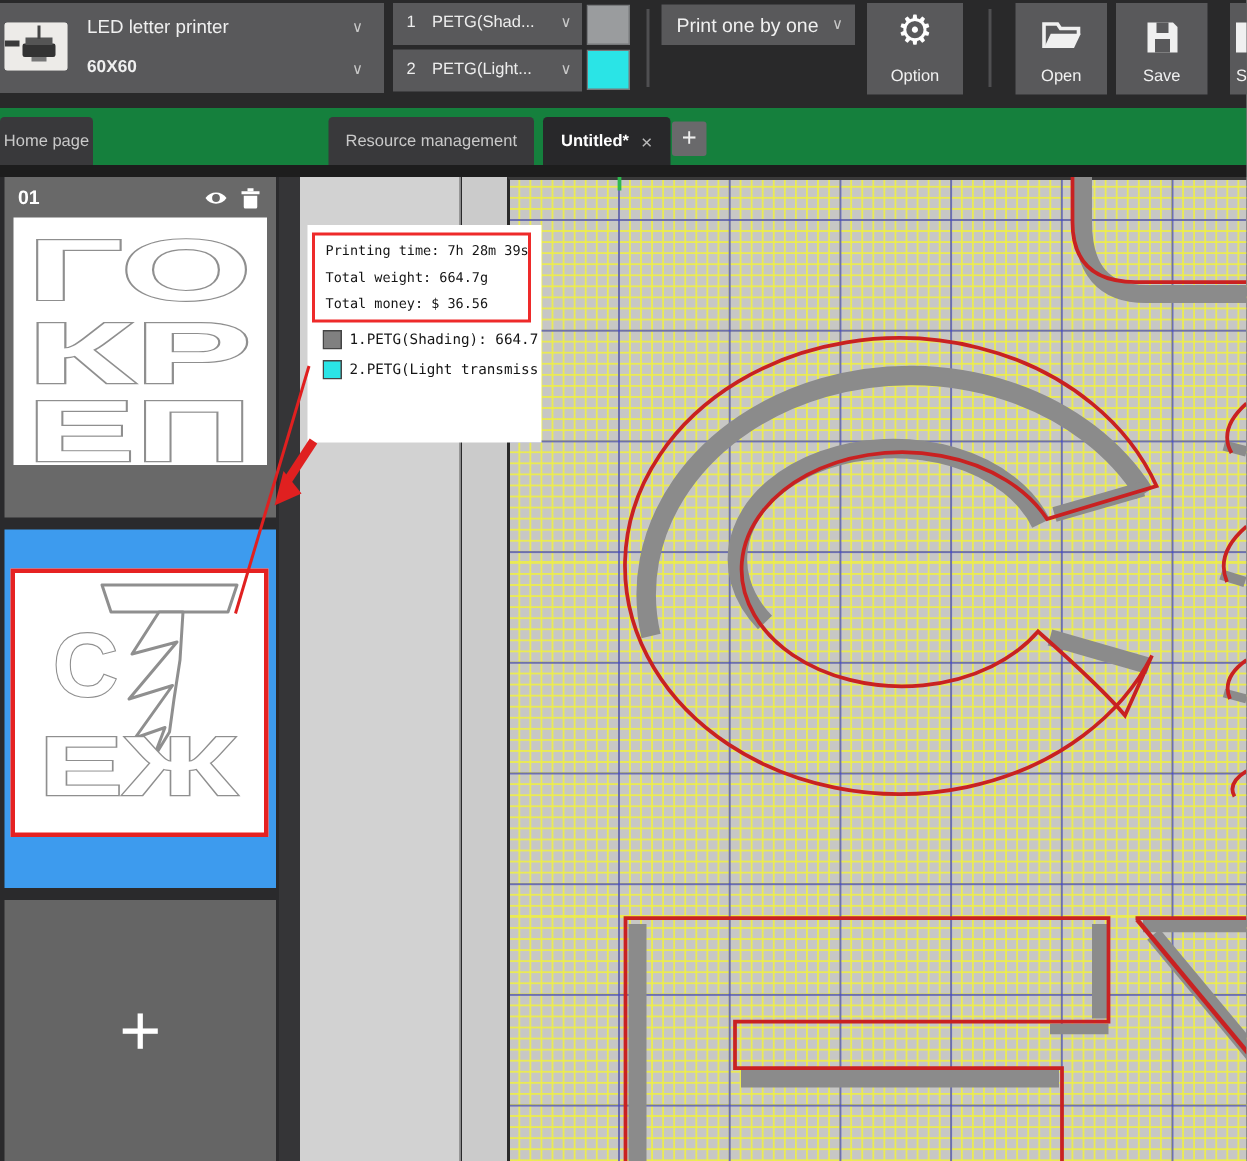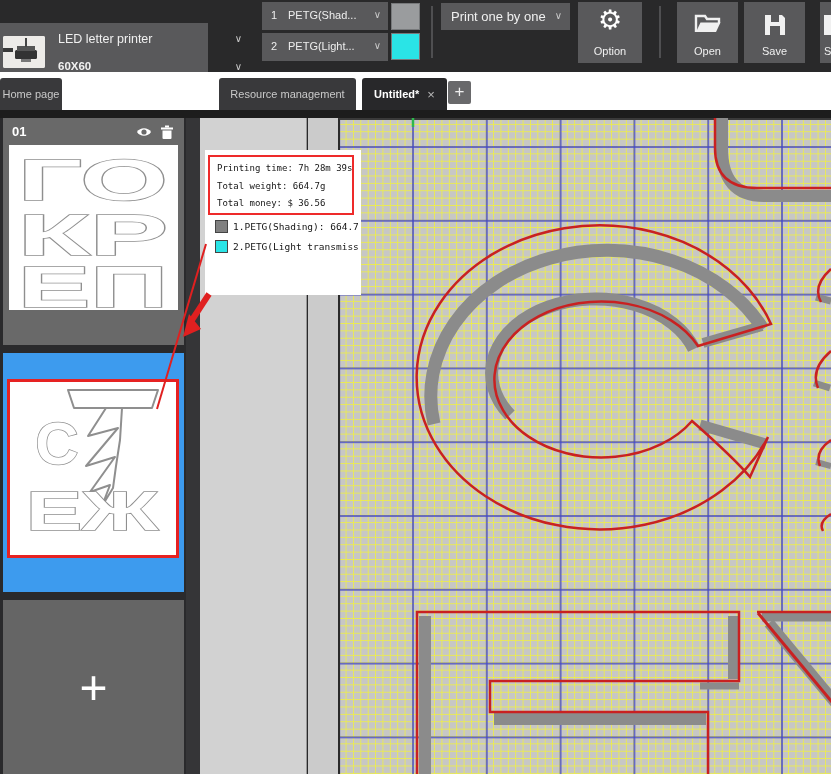--- a/index.html
+++ b/index.html
@@ -2,21 +2,21 @@
 <html><head>
 <meta charset="utf-8">
 <style>
   * { box-sizing: border-box; margin: 0; padding: 0; }
   html,body { width: 831px; height: 774px; overflow: hidden; }
   body { position: relative; background:#29292a; font-family:"Liberation Sans",sans-serif; }
 
   
   .toolbar { position:absolute; left:0; top:0; width:831px; height:72px; background:#29292a; }
   .tb-box { position:absolute; background:#59595b; }
-  .printer-box { left:0; top:2px; width:208px; height:60px;margin-top:21px; }
+  .printer-box { left:0; top:2px; width:256px; height:60px; }
   .printer-photo { position:absolute; left:3px; top:13px; width:42px; height:32px; background:#eceae7; border-radius:2px; overflow:hidden; }
   .sel-row { position:absolute; left:56px; width:194px; height:24px; cursor:pointer; }
   .sel-label { position:absolute; left:2px; top:4px; font-size:12.5px; color:#f0f0f0; }
   .sel-label.small { font-size:11.5px; font-weight:bold; }
   .chev { position:absolute; right:8px; top:5px; font-size:10px; color:#c9c9c9; }
   .mat-row { left:262px; width:126px; height:28px; }
   .mat-num { position:absolute; left:9px; top:7px; font-size:11px; color:#eee; }
   .mat-label { position:absolute; left:26px; top:7px; font-size:11px; color:#eee; white-space:nowrap; }
   .mat-row .chev { top:7px; right:7px; }
   .swatch { position:absolute; left:391px; width:29px; height:27px; }
@@ -24,21 +24,21 @@
   .print-mode { left:441px; top:3px; width:129px; height:27px; }
   .print-mode .pm-label { position:absolute; left:10px; top:6px; font-size:13px; color:#f0f0f0; }
   .print-mode .chev { top:7px; }
   .tb-btn { position:absolute; top:2px; width:61px; height:61px; background:#59595b; cursor:pointer; }
   .btn-label { position:absolute; bottom:6px; width:100%; text-align:center; font-size:11px; color:#f0f0f0; }
   .gear { position:absolute; top:0px; width:100%; text-align:center; font-size:27px; color:#fff; line-height:36px; }
   .btn-icon { position:absolute; top:11px; width:100%; text-align:center; }
   .partial-label { position:absolute; bottom:6px; left:4px; font-size:11px; color:#f0f0f0; }
 
   
-  .tabbar { position:absolute; left:0; top:72px; width:831px; height:38px; background:#ffffff; }
+  .tabbar { position:absolute; left:0; top:72px; width:831px; height:38px; background:#15803d; }
   .tab { position:absolute; top:6px; height:32px; background:#39393b; color:#c9c9c9; font-size:11px;
          display:flex; align-items:center; justify-content:center; gap:8px; border-radius:3px 3px 0 0; cursor:pointer; }
   .tab.active { background:#28282a; color:#fff; font-weight:bold; }
   .tab-close { color:#b9b9b9; font-size:13px; font-weight:normal; cursor:pointer; }
   .tab-plus { position:absolute; left:448px; top:9px; width:23px; height:23px; background:#69696b; color:#eee;
               font-size:17px; text-align:center; line-height:22px; border-radius:2px; cursor:pointer; }
   .tab-underline { position:absolute; left:0; top:110px; width:831px; height:8px; background:#1d1d1d; }
 
   
   .sidebar { position:absolute; left:0; top:118px; width:204px; height:656px; background:#2a2a2c; }

